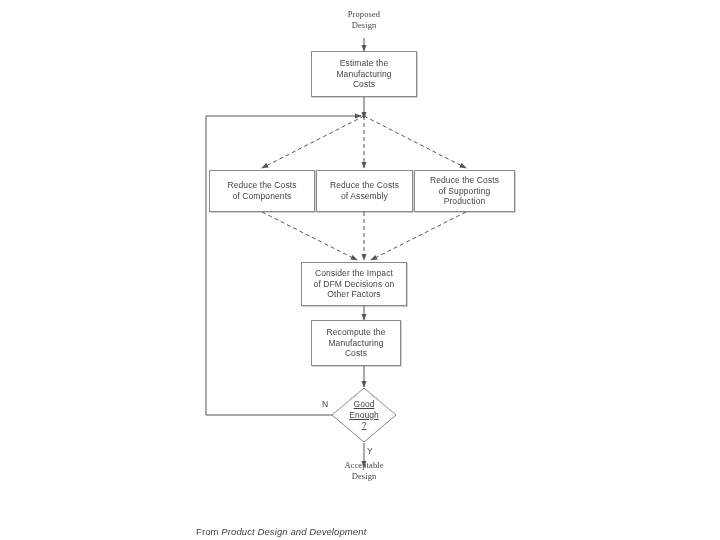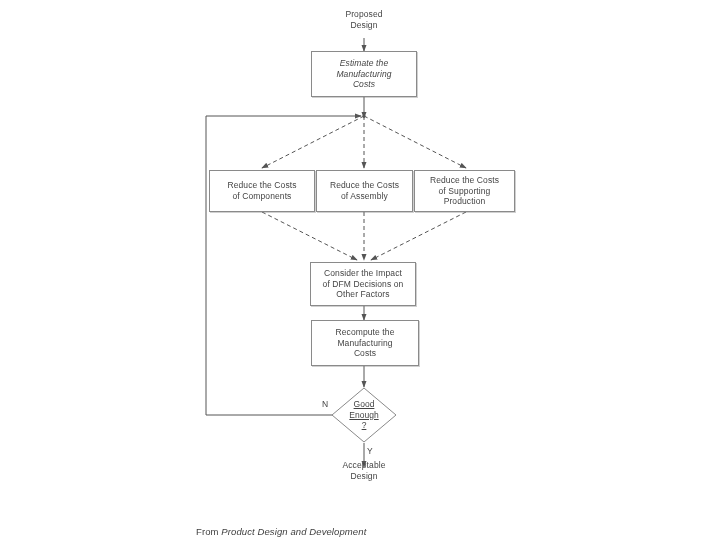--- a/index.html
+++ b/index.html
@@ -38,20 +38,21 @@
     padding: 2px 3px;
     box-shadow: 1px 1px 0 rgba(120,120,120,0.35);
   }
   .plain {
     position: absolute;
     text-align: center;
     font-size: 8.5px;
     line-height: 1.3;
     color: #444444;
     letter-spacing: 0.1px;
+    font-family: Liberation Serif, serif;
   }
   .diamond-wrap {
     position: absolute;
   }
   .diamond-shape {
     position: absolute;
     left: 0; top: 0;
     width: 100%;
     height: 100%;
   }
@@ -123,21 +124,21 @@
     <line x1="364" y1="443" x2="364" y2="467" stroke="#555555" stroke-width="1" marker-end="url(#arrowhead)"></line>
 
     <polyline points="333,415 206,415 206,116 361,116" fill="none" stroke="#555555" stroke-width="1" marker-end="url(#arrowhead)"></polyline>
   </svg>
 
   <div class="plain" style="left:319px; top:9px; width:90px;">
     <span style="white-space:pre-line;">Proposed
 Design</span>
   </div>
 
-  <div class="node" style="left:311px; top:51px; width:106px; height:46px;font-style:italic;">
+  <div class="node" style="left:311px; top:51px; width:106px; height:46px;">
     <span style="white-space:pre-line;">Estimate the
 Manufacturing
 Costs</span>
   </div>
 
   <div class="node" style="left:209px; top:170px; width:106px; height:42px;">
     <span style="white-space:pre-line;">Reduce the Costs
 of Components</span>
   </div>
 
@@ -145,27 +146,27 @@
     <span style="white-space:pre-line;">Reduce the Costs
 of Assembly</span>
   </div>
 
   <div class="node" style="left:414px; top:170px; width:101px; height:42px;">
     <span style="white-space:pre-line;">Reduce the Costs
 of Supporting
 Production</span>
   </div>
 
-  <div class="node" style="left:310px; top:262px; width:106px; height:44px;">
+  <div class="node" style="left:301px; top:262px; width:106px; height:44px;">
     <span style="white-space:pre-line;">Consider the Impact
 of DFM Decisions on
 Other Factors</span>
   </div>
 
-  <div class="node" style="left:311px; top:320px; width:108px; height:46px;">
+  <div class="node" style="left:311px; top:320px; width:90px; height:46px;">
     <span style="white-space:pre-line;">Recompute the
 Manufacturing
 Costs</span>
   </div>
 
   <div class="diamond-wrap" style="left:331px; top:387px; width:66px; height:56px;">
     <svg class="diamond-shape" viewBox="0 0 66 56">
       <polygon points="33,1 65,28 33,55 1,28" fill="#ffffff" stroke="#8a8a8a" stroke-width="1"></polygon>
     </svg>
     <div class="diamond-label">

